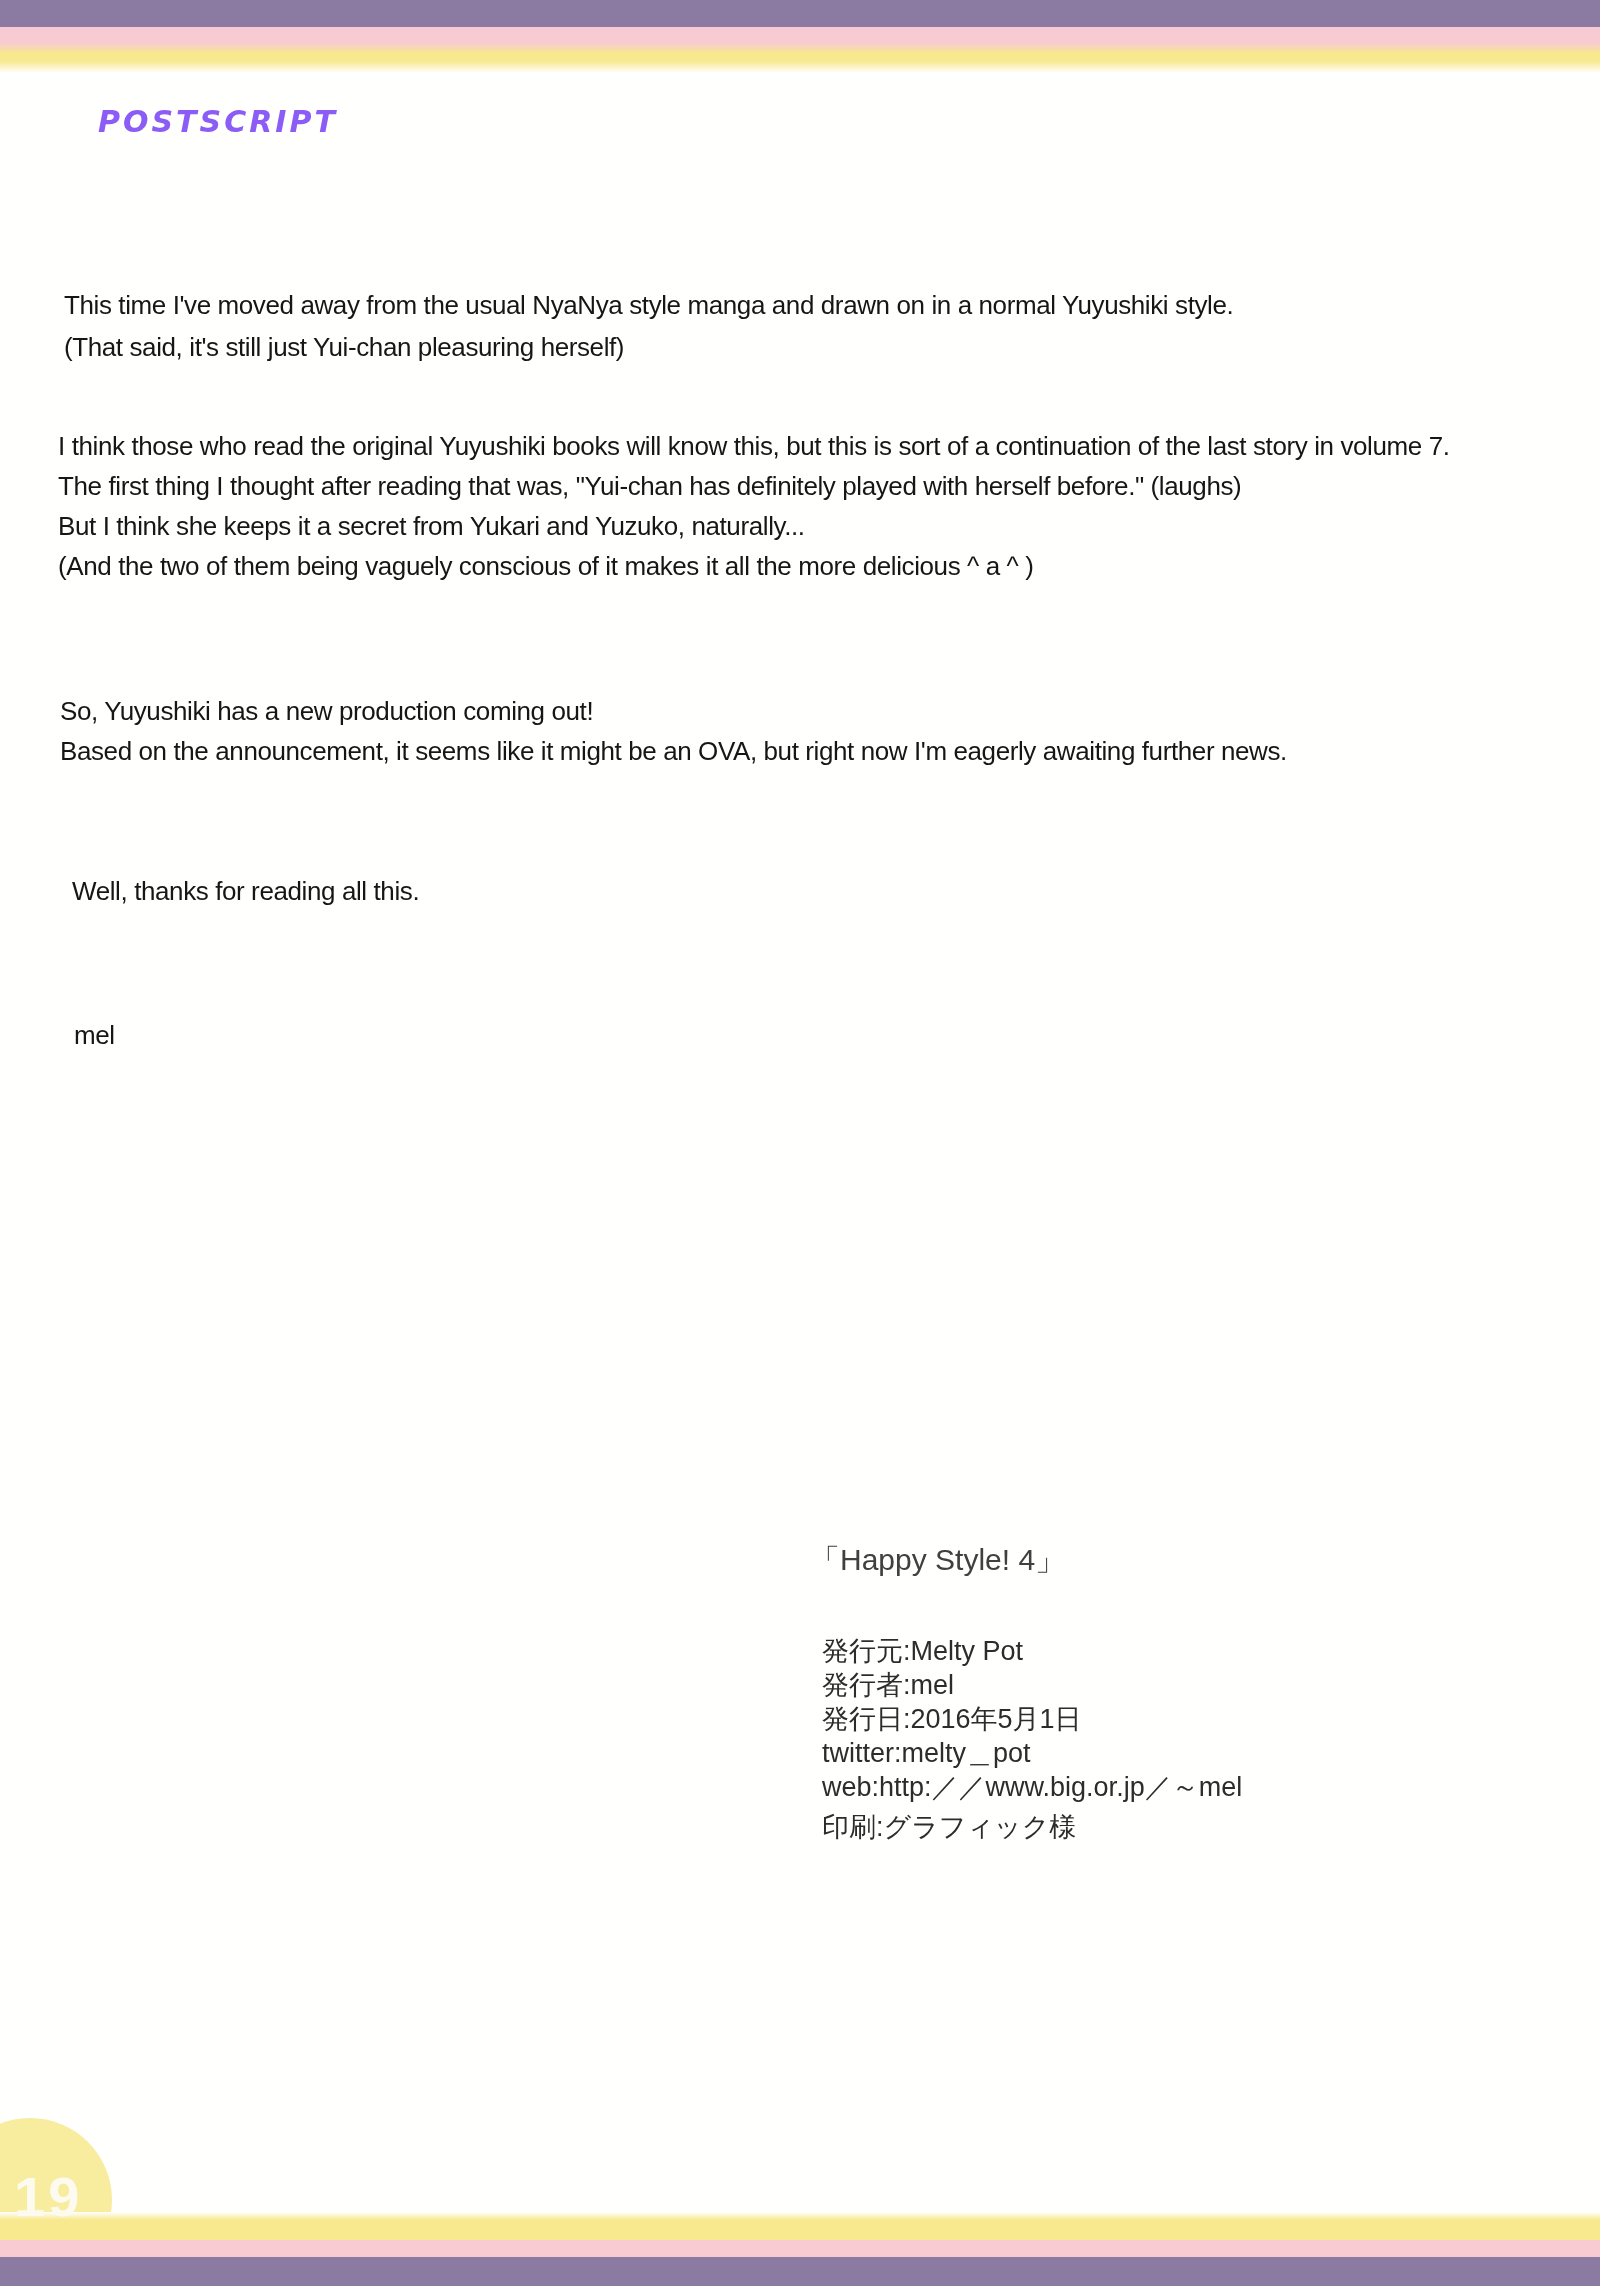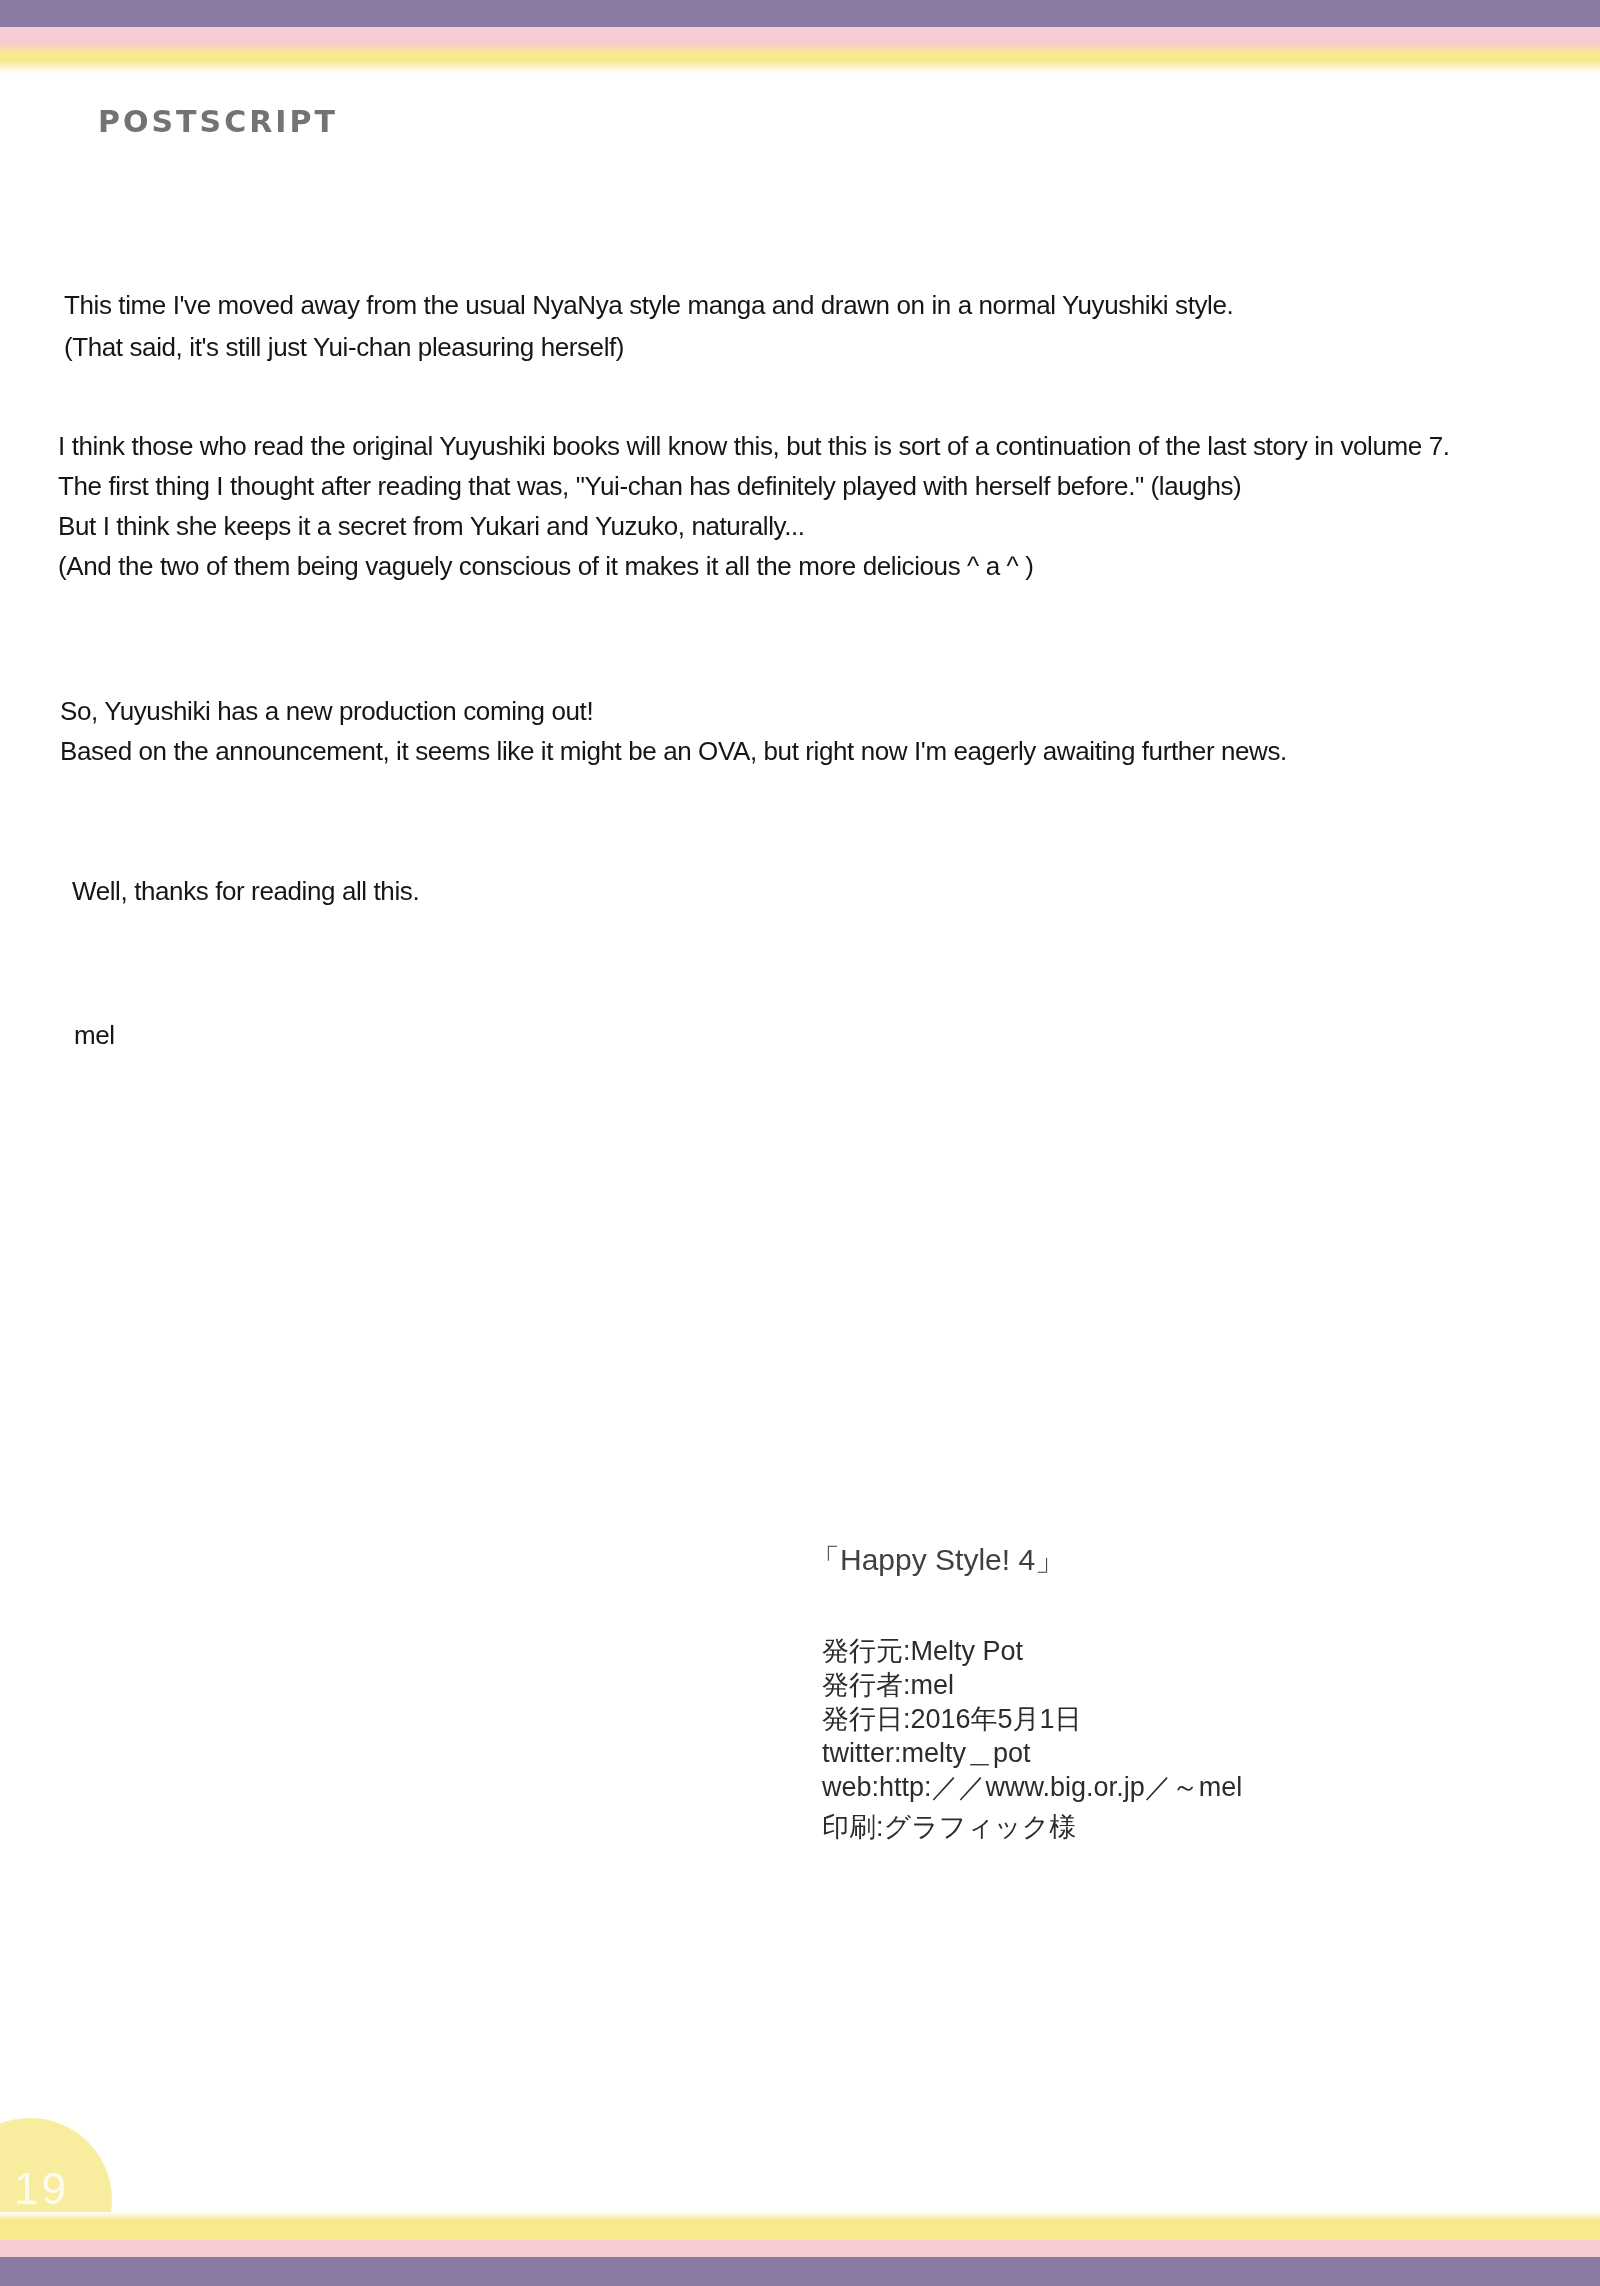--- a/index.html
+++ b/index.html
@@ -40,31 +40,31 @@
     position: absolute; left: 0; top: 2257px; width: 100%; height: 29px;
     background: #8b7aa1;
   }
   .page-circle {
     position: absolute; left: -52px; top: 2118px;
     width: 164px; height: 164px; border-radius: 50%;
     background: #f8ec9e;
   }
   .page-number {
     position: absolute; left: 14px; top: 2164px;
-    font-size: 44px; font-weight: normal; letter-spacing: 3px;
+    font-size: 56px; font-weight: bold; letter-spacing: 3px;
     color: #fdfbef;
   }
 
   
   .heading {
     position: absolute; left: 98px; top: 104px;
     font-family: "DejaVu Sans", sans-serif;
-    font-weight: bold;
+    font-style: italic; font-weight: bold;
     font-size: 30px; letter-spacing: 3px;
-    color: #737373;
+    color: #8b5cf6;
     white-space: nowrap;
   }
 
   
   .para {
     position: absolute;
     font-size: 26px;
     letter-spacing: -0.4px;
     color: #161616;
     line-height: 40px;

